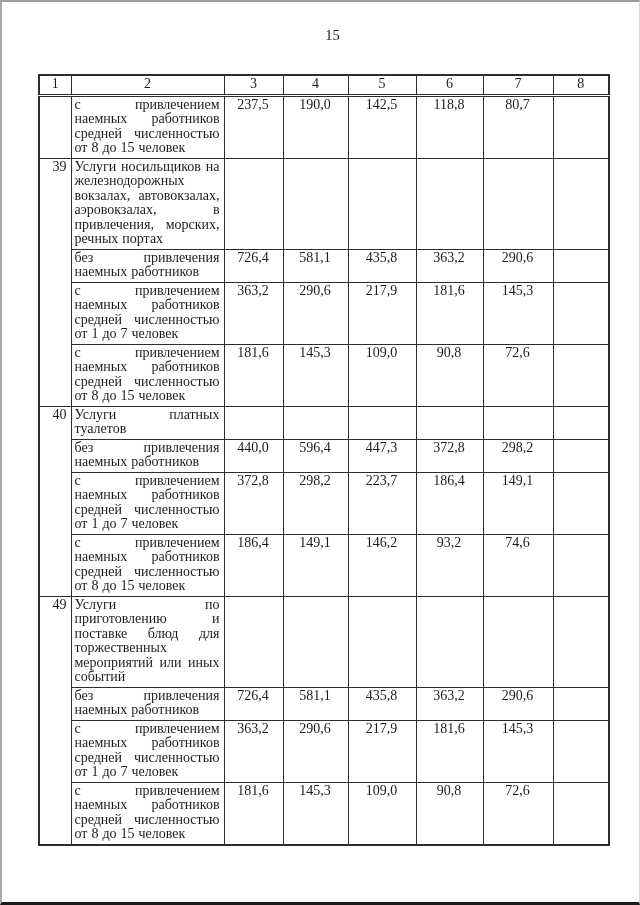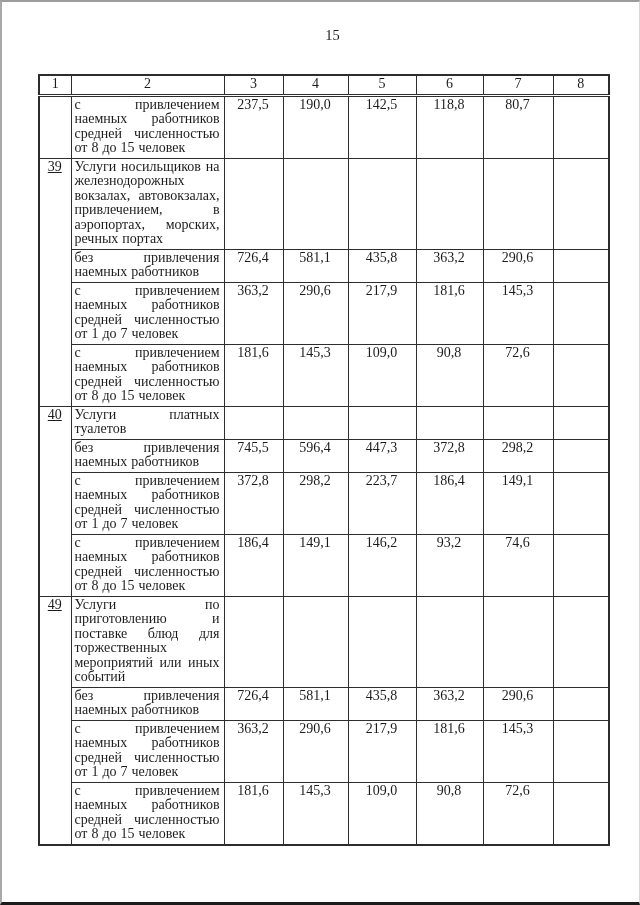--- a/index.html
+++ b/index.html
@@ -46,23 +46,22 @@
     padding: 1px 4px 2px 3px;
     overflow: hidden;
     word-spacing: 0.5px;
   }
   table.doc-table thead td {
     text-align: center;
     padding: 1px 0 2px 0;
     border-bottom: 3.5px double #2d2d2d;
   }
   td.num-cell {
-    text-align: center;
+    text-align: right;
     padding: 1px 0 2px 0;
-    text-decoration: underline;
   }
   td.label-cell {
     text-align: justify;
     margin-left: 48px;
   }
   td.value-cell {
     text-align: center;
     padding: 1px 0 2px 0;
   }
 </style>
@@ -100,21 +99,21 @@
         <td class="label-cell">с привлечением наемных работников средней численностью от 8 до 15 человек</td>
         <td class="value-cell">237,5</td>
         <td class="value-cell">190,0</td>
         <td class="value-cell">142,5</td>
         <td class="value-cell">118,8</td>
         <td class="value-cell">80,7</td>
         <td class="value-cell"></td>
       </tr>
       <tr>
         <td class="num-cell" rowspan="4">39</td>
-        <td class="label-cell">Услуги носильщиков на железнодорожных вокзалах, автовокзалах, привлечением, в аэропортах, морских, речных портах</td>
+        <td class="label-cell">Услуги носильщиков на железнодорожных вокзалах, автовокзалах, аэровокзалах, в привлечения, морских, речных портах</td>
         <td class="value-cell"></td>
         <td class="value-cell"></td>
         <td class="value-cell"></td>
         <td class="value-cell"></td>
         <td class="value-cell"></td>
         <td class="value-cell"></td>
       </tr>
       <tr>
         <td class="label-cell">без привлечения наемных работников</td>
         <td class="value-cell">726,4</td>
@@ -147,21 +146,21 @@
         <td class="label-cell">Услуги платных туалетов</td>
         <td class="value-cell"></td>
         <td class="value-cell"></td>
         <td class="value-cell"></td>
         <td class="value-cell"></td>
         <td class="value-cell"></td>
         <td class="value-cell"></td>
       </tr>
       <tr>
         <td class="label-cell">без привлечения наемных работников</td>
-        <td class="value-cell">745,5</td>
+        <td class="value-cell">440,0</td>
         <td class="value-cell">596,4</td>
         <td class="value-cell">447,3</td>
         <td class="value-cell">372,8</td>
         <td class="value-cell">298,2</td>
         <td class="value-cell"></td>
       </tr>
       <tr>
         <td class="label-cell">с привлечением наемных работников средней численностью от 1 до 7 человек</td>
         <td class="value-cell">372,8</td>
         <td class="value-cell">298,2</td>

